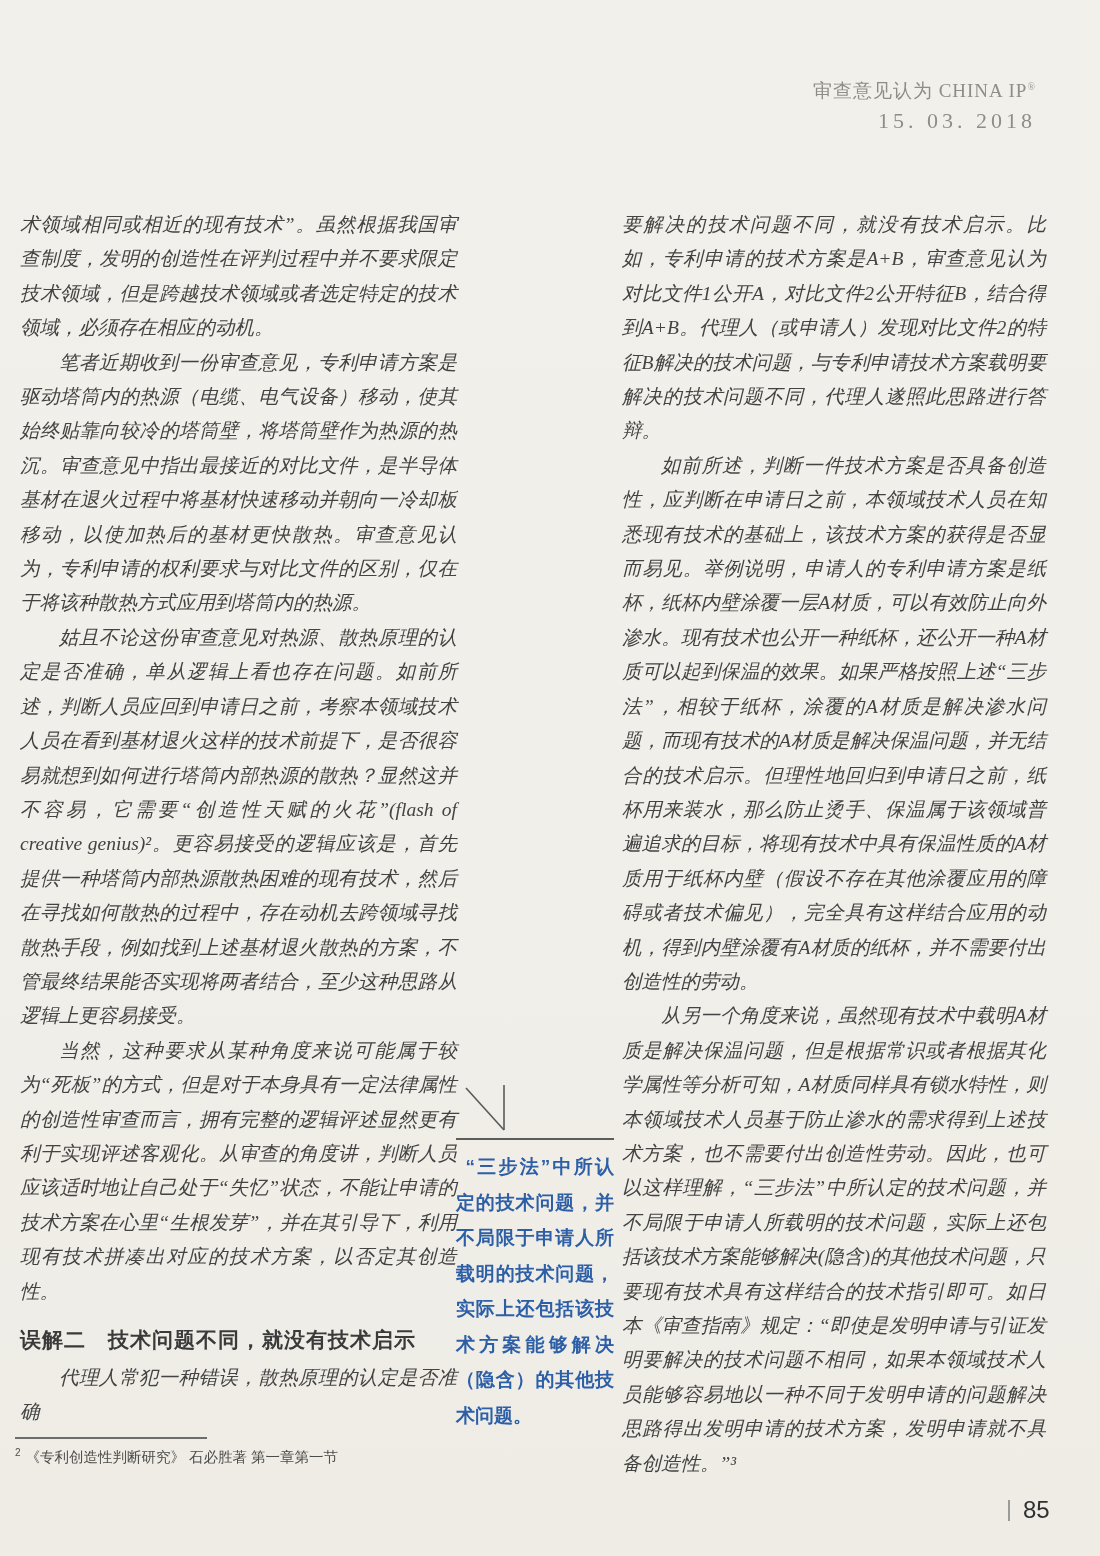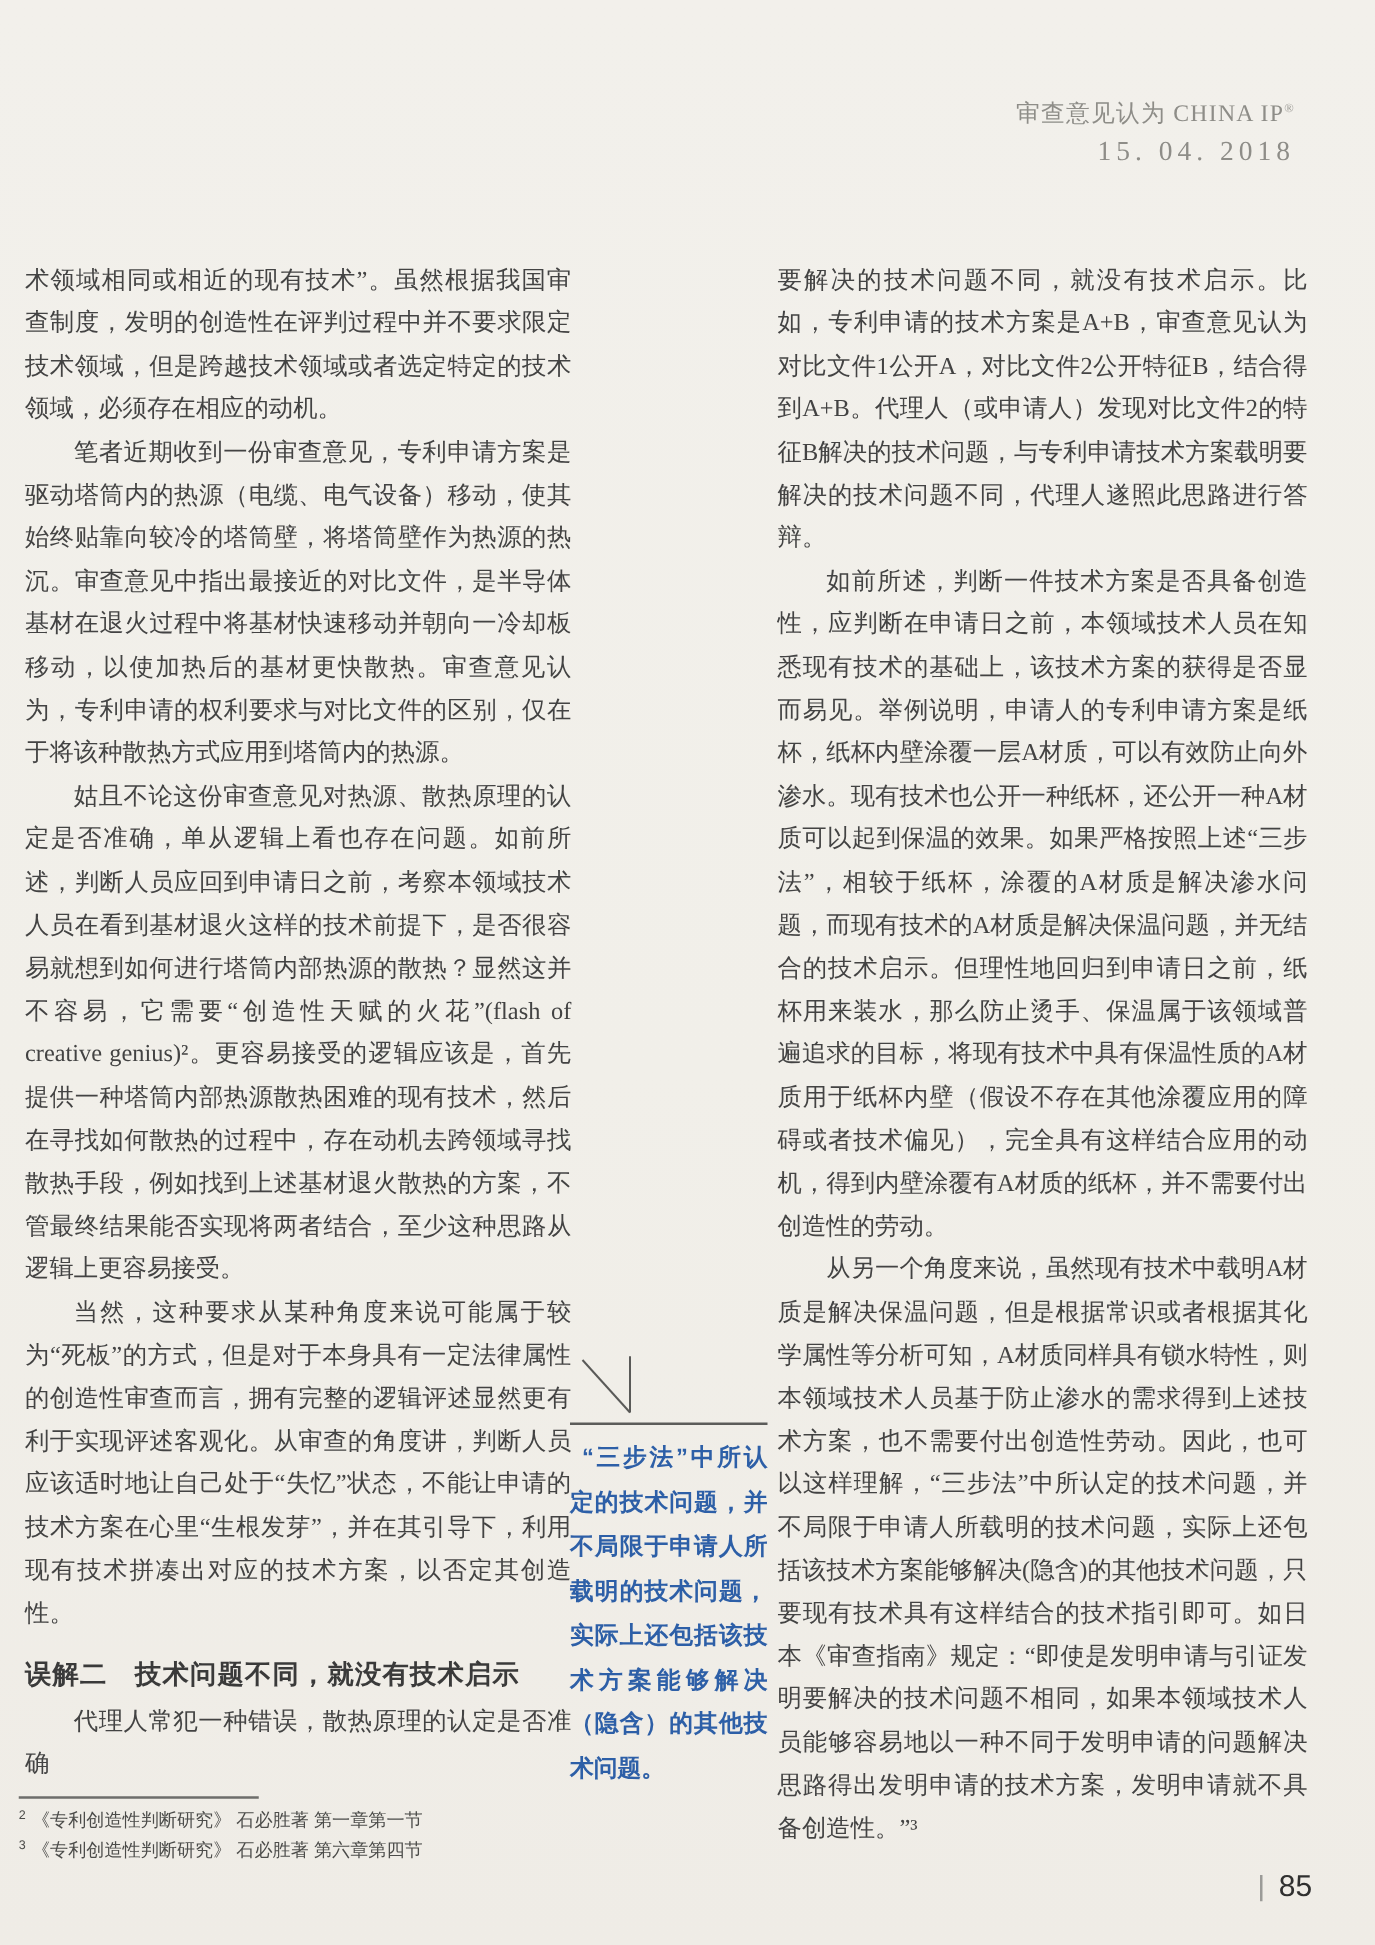--- a/index.html
+++ b/index.html
@@ -48,20 +48,21 @@
     text-align: justify;
     font-size: 19.5px;
     line-height: 34.4px;
   }
   .col-left  { left: 20px;  width: 437px; }
   .col-right { left: 622px; width: 424px; }
   .col p {
     margin: 0;
     text-indent: 2em;
     color: #434343;
+    font-style: italic;
   }
   .col p.noindent { text-indent: 0; }
 
   .section-heading {
     margin: 16px 0 6px 0;
     font-family: "Liberation Sans", "DejaVu Sans", sans-serif;
     font-weight: bold;
     font-size: 21px;
     line-height: 30px;
     color: #3a3a3a;
@@ -142,21 +143,21 @@
 </style>
 </head>
 <body>
 
 <div class="page">
 
   <header class="masthead">
     <div class="brand">
       <span>审查意见认为 CHINA IP</span><sup>®</sup>
     </div>
-    <div class="issue-date">15. 04. 2018</div>
+    <div class="issue-date">15. 03. 2018</div>
   </header>
 
   <section class="col col-left">
     <p class="noindent">术领域相同或相近的现有技术”。虽然根据我国审查制度，发明的创造性在评判过程中并不要求限定技术领域，但是跨越技术领域或者选定特定的技术领域，必须存在相应的动机。</p>
     <p>笔者近期收到一份审查意见，专利申请方案是驱动塔筒内的热源（电缆、电气设备）移动，使其始终贴靠向较冷的塔筒壁，将塔筒壁作为热源的热沉。审查意见中指出最接近的对比文件，是半导体基材在退火过程中将基材快速移动并朝向一冷却板移动，以使加热后的基材更快散热。审查意见认为，专利申请的权利要求与对比文件的区别，仅在于将该种散热方式应用到塔筒内的热源。</p>
     <p>姑且不论这份审查意见对热源、散热原理的认定是否准确，单从逻辑上看也存在问题。如前所述，判断人员应回到申请日之前，考察本领域技术人员在看到基材退火这样的技术前提下，是否很容易就想到如何进行塔筒内部热源的散热？显然这并不容易，它需要“创造性天赋的火花”(flash of creative genius)²。更容易接受的逻辑应该是，首先提供一种塔筒内部热源散热困难的现有技术，然后在寻找如何散热的过程中，存在动机去跨领域寻找散热手段，例如找到上述基材退火散热的方案，不管最终结果能否实现将两者结合，至少这种思路从逻辑上更容易接受。</p>
     <p>当然，这种要求从某种角度来说可能属于较为“死板”的方式，但是对于本身具有一定法律属性的创造性审查而言，拥有完整的逻辑评述显然更有利于实现评述客观化。从审查的角度讲，判断人员应该适时地让自己处于“失忆”状态，不能让申请的技术方案在心里“生根发芽”，并在其引导下，利用现有技术拼凑出对应的技术方案，以否定其创造性。</p>
     <h2 class="section-heading">误解二　技术问题不同，就没有技术启示</h2>
     <p>代理人常犯一种错误，散热原理的认定是否准确</p>
   </section>
@@ -174,23 +175,20 @@
     <p class="noindent">要解决的技术问题不同，就没有技术启示。比如，专利申请的技术方案是A+B，审查意见认为对比文件1公开A，对比文件2公开特征B，结合得到A+B。代理人（或申请人）发现对比文件2的特征B解决的技术问题，与专利申请技术方案载明要解决的技术问题不同，代理人遂照此思路进行答辩。</p>
     <p>如前所述，判断一件技术方案是否具备创造性，应判断在申请日之前，本领域技术人员在知悉现有技术的基础上，该技术方案的获得是否显而易见。举例说明，申请人的专利申请方案是纸杯，纸杯内壁涂覆一层A材质，可以有效防止向外渗水。现有技术也公开一种纸杯，还公开一种A材质可以起到保温的效果。如果严格按照上述“三步法”，相较于纸杯，涂覆的A材质是解决渗水问题，而现有技术的A材质是解决保温问题，并无结合的技术启示。但理性地回归到申请日之前，纸杯用来装水，那么防止烫手、保温属于该领域普遍追求的目标，将现有技术中具有保温性质的A材质用于纸杯内壁（假设不存在其他涂覆应用的障碍或者技术偏见），完全具有这样结合应用的动机，得到内壁涂覆有A材质的纸杯，并不需要付出创造性的劳动。</p>
     <p>从另一个角度来说，虽然现有技术中载明A材质是解决保温问题，但是根据常识或者根据其化学属性等分析可知，A材质同样具有锁水特性，则本领域技术人员基于防止渗水的需求得到上述技术方案，也不需要付出创造性劳动。因此，也可以这样理解，“三步法”中所认定的技术问题，并不局限于申请人所载明的技术问题，实际上还包括该技术方案能够解决(隐含)的其他技术问题，只要现有技术具有这样结合的技术指引即可。如日本《审查指南》规定：“即使是发明申请与引证发明要解决的技术问题不相同，如果本领域技术人员能够容易地以一种不同于发明申请的问题解决思路得出发明申请的技术方案，发明申请就不具备创造性。”³</p>
   </section>
 
   <div class="footnote-rule"></div>
   <div class="footnotes">
     <div class="footnote">
       <sup>2</sup><span>《专利创造性判断研究》 石必胜著 第一章第一节</span>
     </div>
-    <div class="footnote">
-      <sup>3</sup><span>《专利创造性判断研究》 石必胜著 第六章第四节</span>
-    </div>
   </div>
 
   <div class="page-number">
     <span class="pn-bar"></span>
     <span>85</span>
   </div>
 
 </div>
 
 </body></html>

